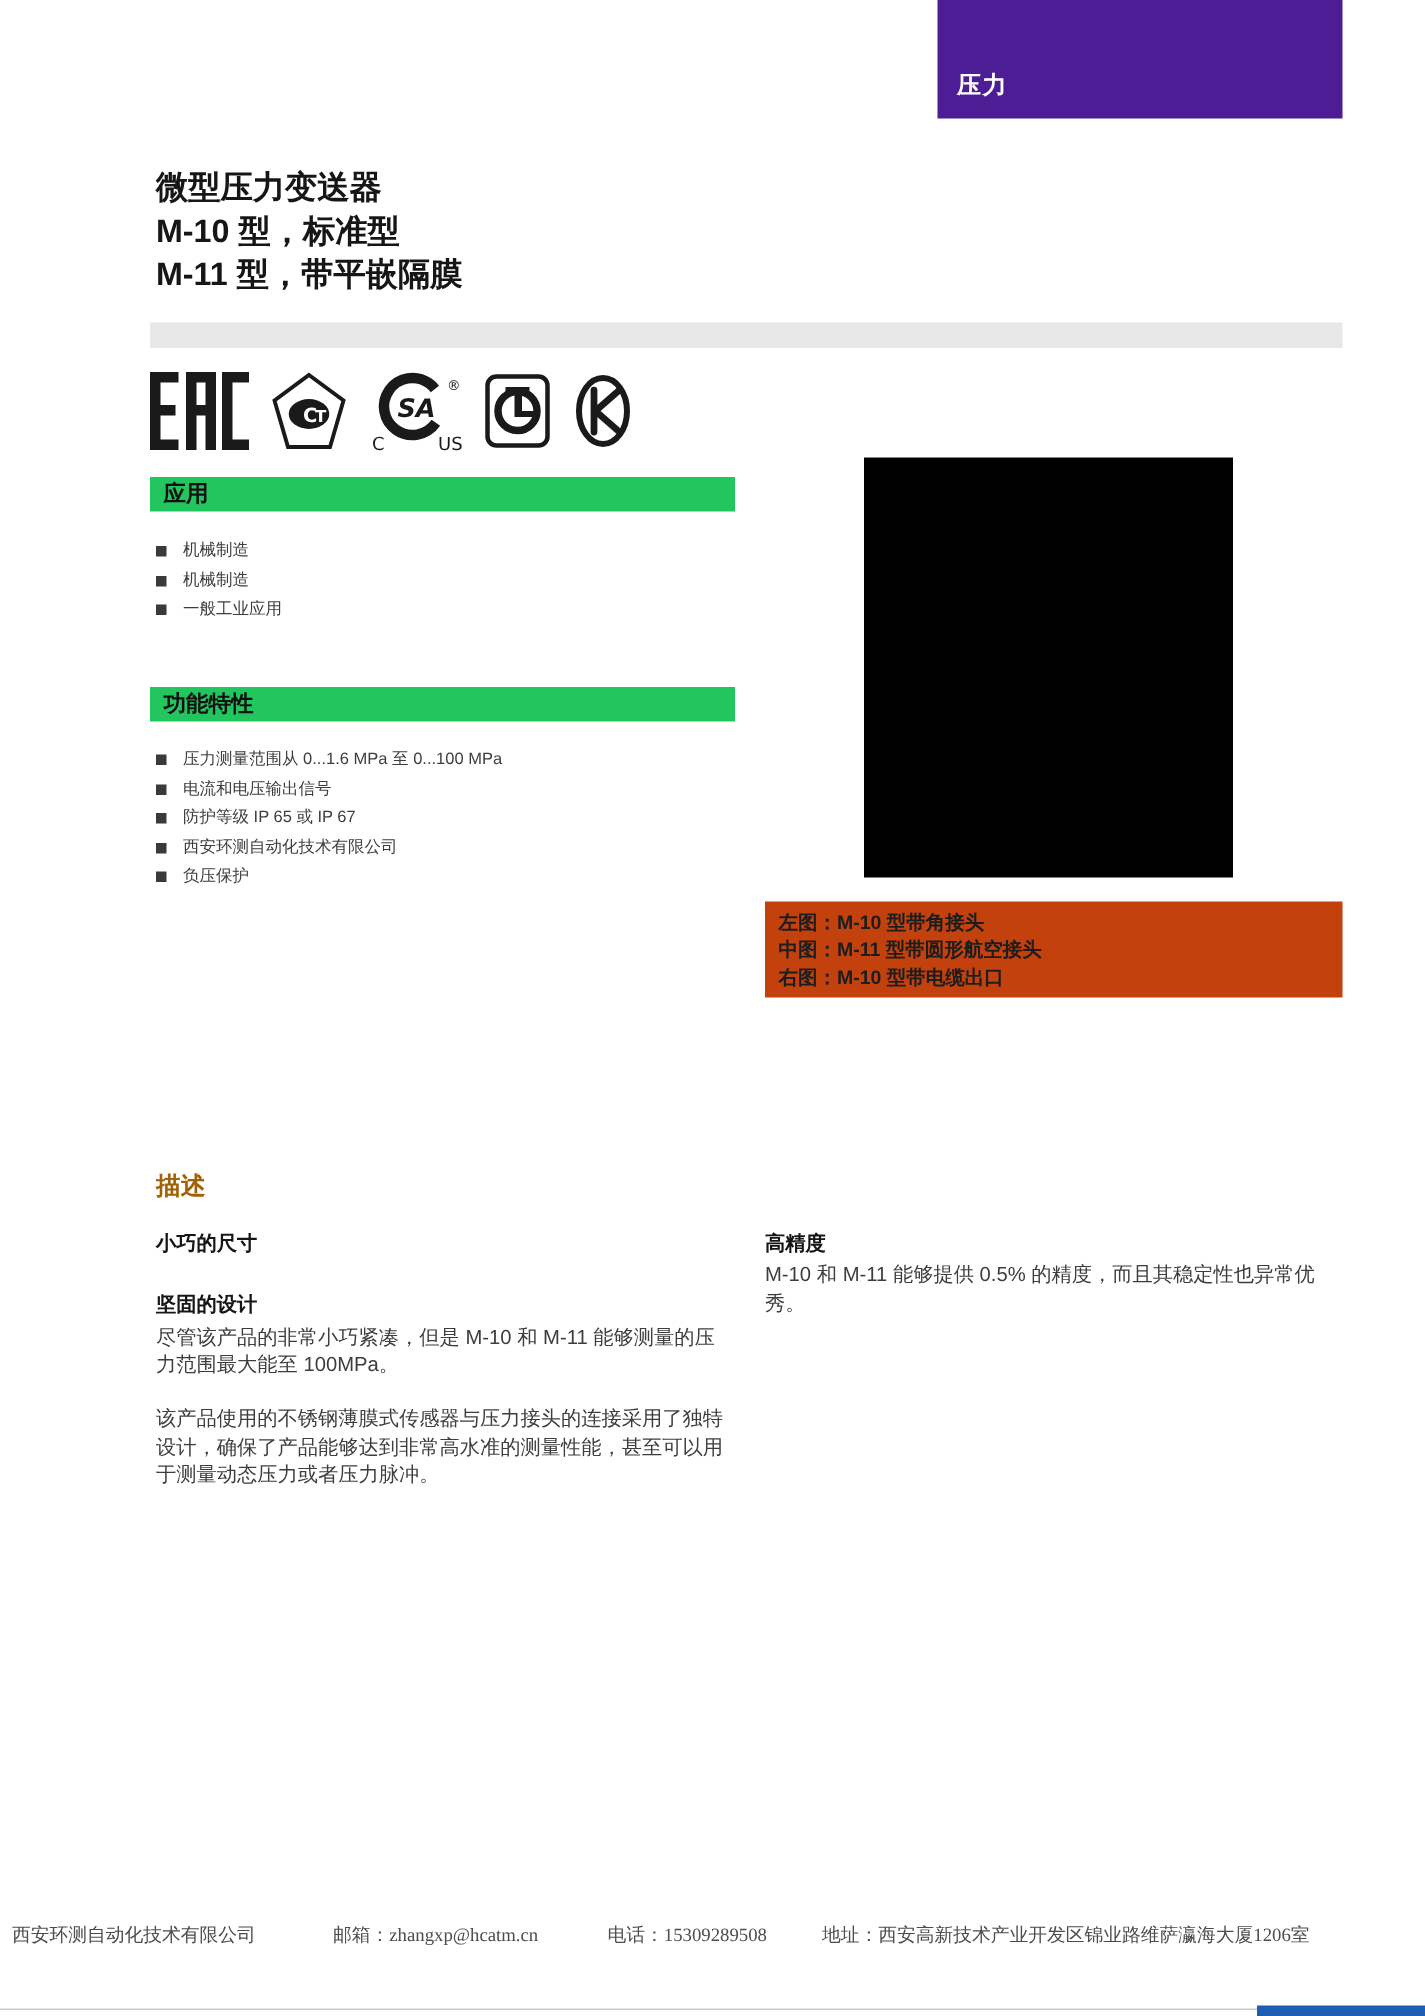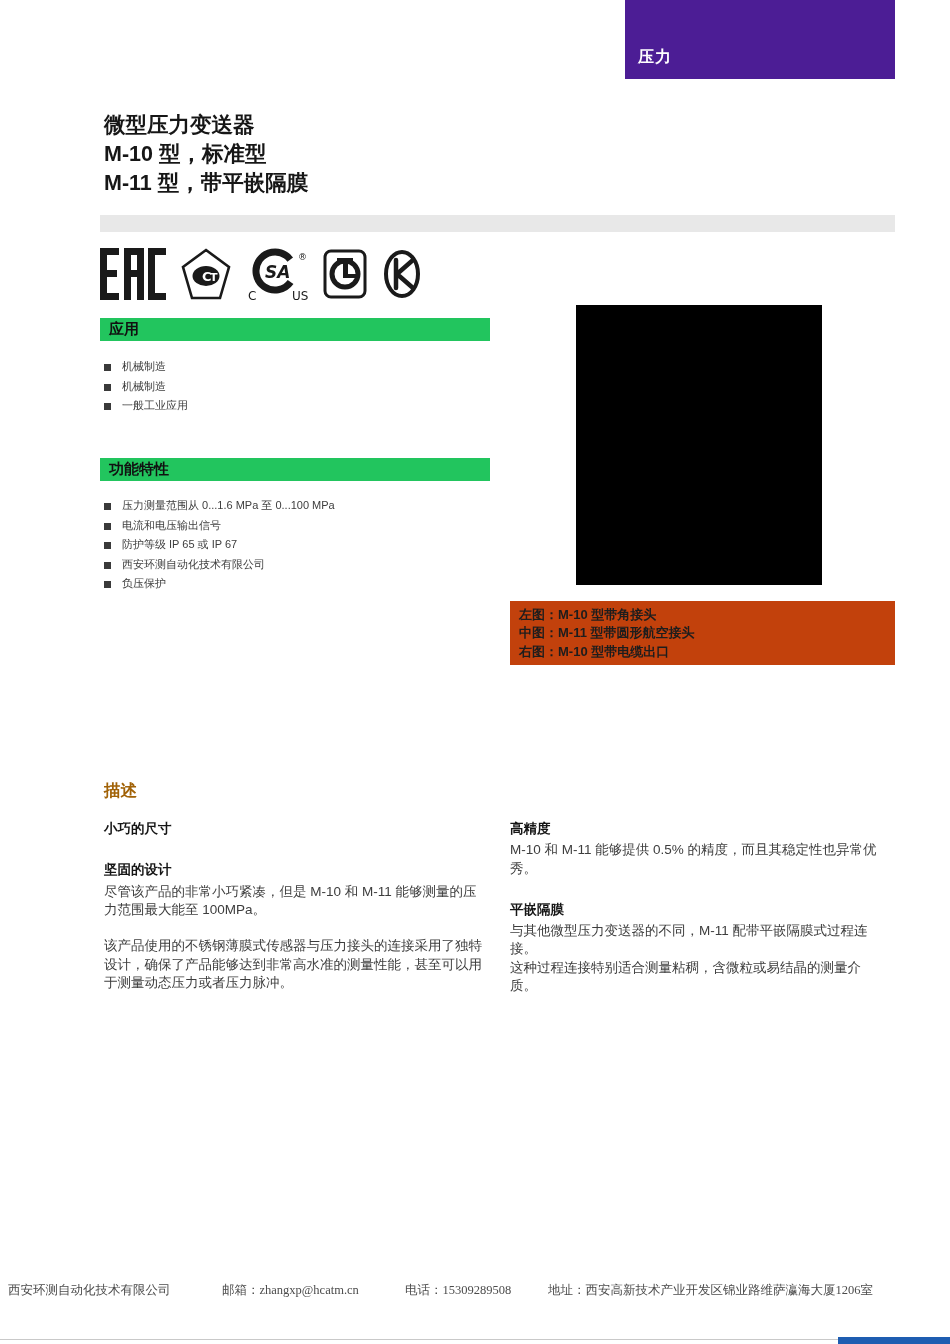--- a/index.html
+++ b/index.html
@@ -181,25 +181,20 @@
       <p>尽管该产品的非常小巧紧凑，但是 M-10 和 M-11 能够测量的压力范围最大能至 100MPa。</p>
       <p>该产品使用的不锈钢薄膜式传感器与压力接头的连接采用了独特设计，确保了产品能够达到非常高水准的测量性能，甚至可以用于测量动态压力或者压力脉冲。</p>
     </div>
   </div>
 
   <div class="desc-col right">
     <div class="desc-block">
       <h3>高精度</h3>
       <p>M-10 和 M-11 能够提供 0.5% 的精度，而且其稳定性也异常优秀。</p>
     </div>
-    <div class="desc-block">
-      <h3>平嵌隔膜</h3>
-      <p class="tight">与其他微型压力变送器的不同，M-11 配带平嵌隔膜式过程连接。</p>
-      <p class="tight">这种过程连接特别适合测量粘稠，含微粒或易结晶的测量介质。</p>
-    </div>
   </div>
 
   <div class="footer">
     <span class="fi company">西安环测自动化技术有限公司</span>
     <span class="fi email"><span>邮箱：</span><span>zhangxp@hcatm.cn</span></span>
     <span class="fi phone"><span>电话：</span><span>15309289508</span></span>
     <span class="fi address"><span>地址：</span><span>西安高新技术产业开发区锦业路维萨瀛海大厦1206室</span></span>
   </div>
   <div class="bottom-rule"></div>
   <div class="corner-bar"></div>

